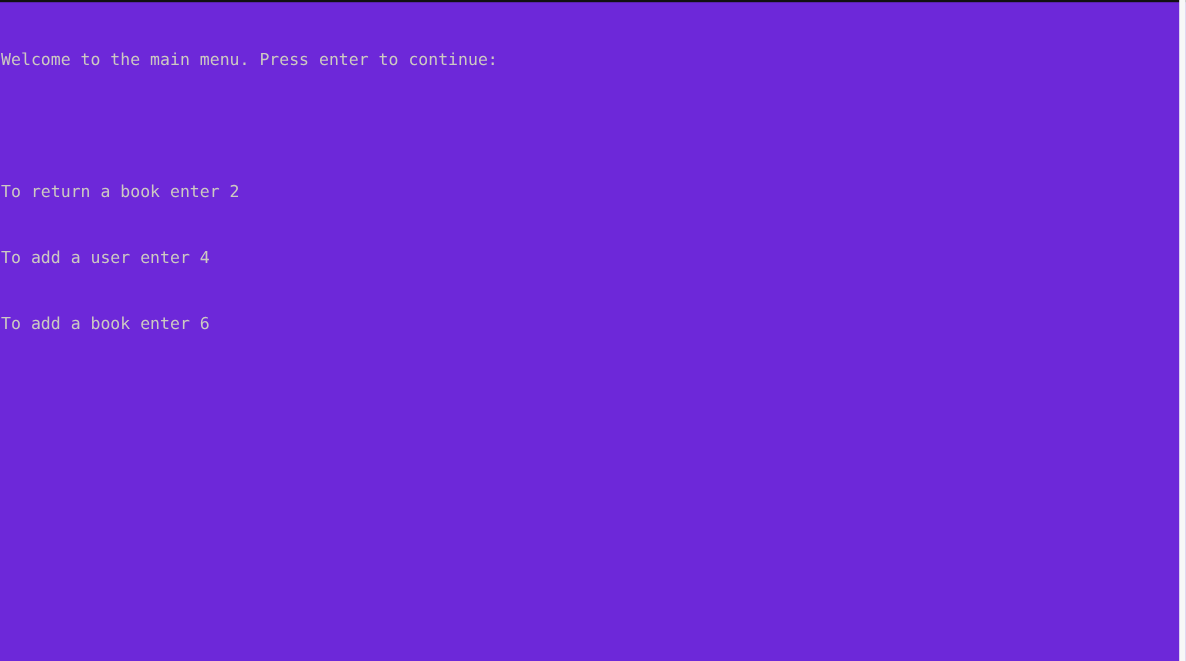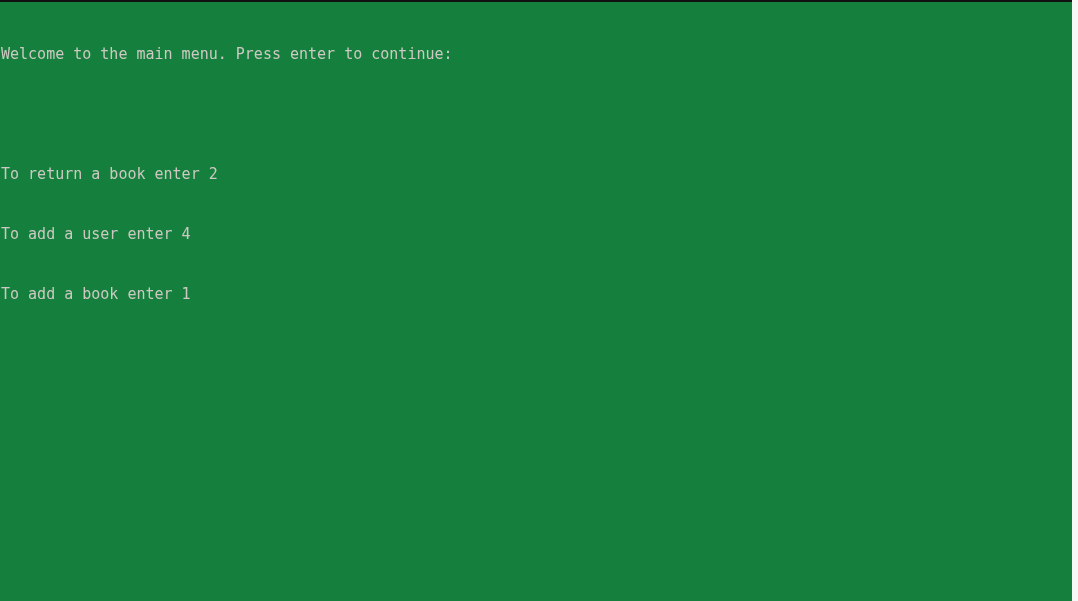--- a/index.html
+++ b/index.html
@@ -11,21 +11,21 @@
     width: 1078px;
     height: 601px;
     overflow: hidden;
     font-family: "DejaVu Sans Mono", "Liberation Mono", monospace;
   }
 
   #terminal-window {
     position: relative;
     width: 1078px;
     height: 601px;
-    background: #15803d;
+    background: #6d28d9;
     box-sizing: border-box;
   }
 
   
   #terminal-top-edge {
     position: absolute;
     top: 0;
     left: 0;
     width: 1078px;
     height: 2px;
@@ -76,20 +76,20 @@
 
 <div id="terminal-window">
 
   <div id="terminal-top-edge"></div>
 
   <div id="console-output">
     <span class="console-line">Welcome to the main menu. Press enter to continue:</span>
     <span class="console-line blank"> </span>
     <span class="console-line">To return a book enter 2</span>
     <span class="console-line">To add a user enter 4</span>
-    <span class="console-line">To add a book enter 1</span>
+    <span class="console-line">To add a book enter 6</span>
     <span class="console-line blank"> </span>
     
   </div>
 
   <div id="terminal-right-edge"></div>
 
 </div>
 
 </body></html>

